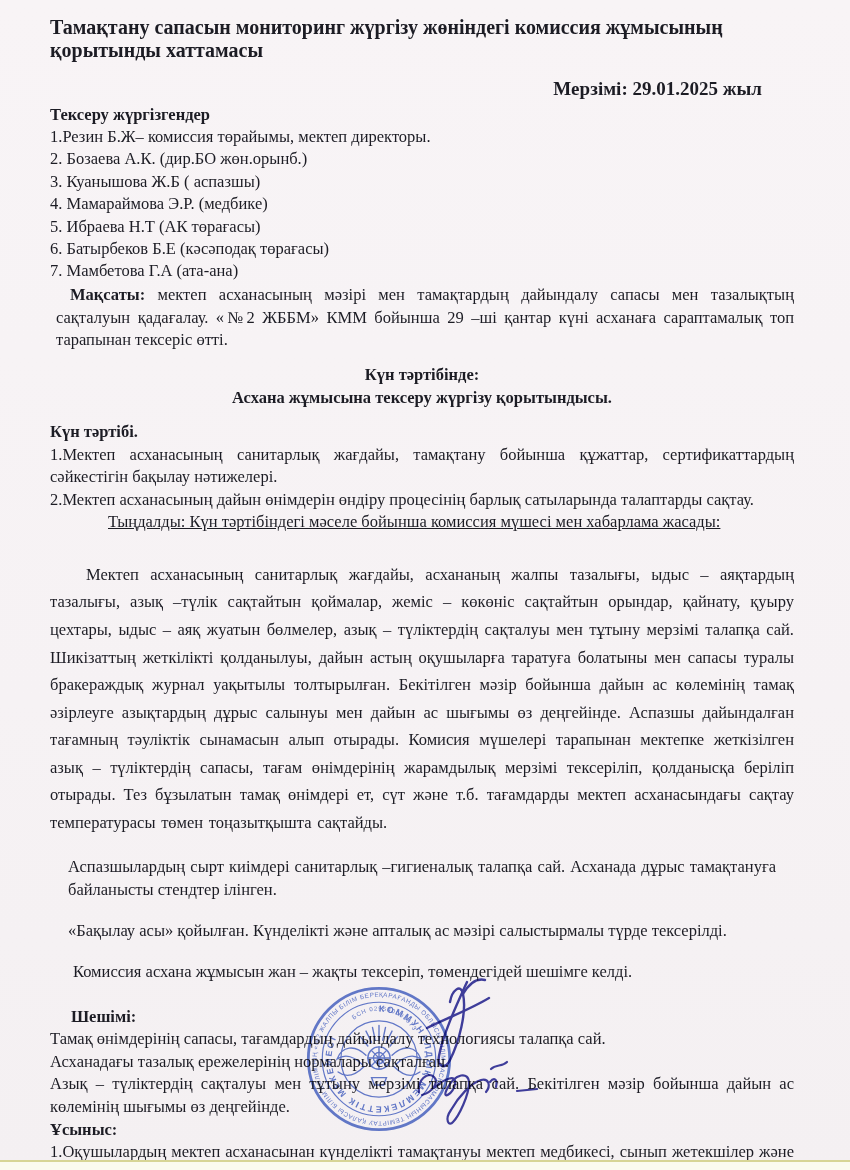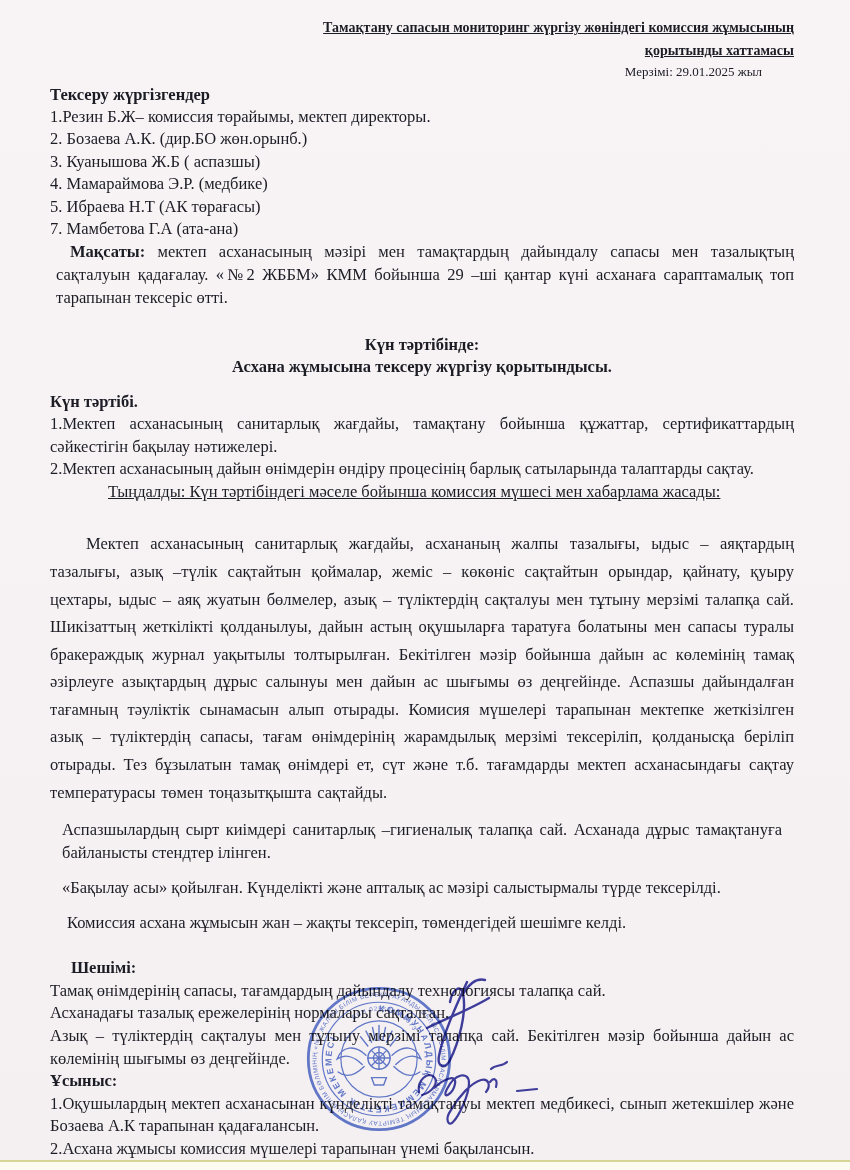--- a/index.html
+++ b/index.html
@@ -8,37 +8,37 @@
     font-family:"Liberation Serif","DejaVu Serif",serif;
     background:#f6f2f4;
   }
   .doc {
     position:relative; width:850px; height:1170px; overflow:hidden;
     background:linear-gradient(180deg,#f8f4f6 0%,#f6f2f4 60%,#f4f0f2 100%);
     color:#1c1c24;
   }
   .content { padding:16px 56px 0 50px; font-size:16.5px; }
 
-  .title { text-align:right; font-weight:bold; font-size:14px; line-height:23px;text-decoration:underline; }
-  .date-line { text-align:right; font-weight:normal; font-size:13px; padding-right:32px; margin-top:2px; }
+  .title { text-align:left; font-weight:bold; font-size:20px; line-height:23px; }
+  .date-line { text-align:right; font-weight:bold; font-size:19px; padding-right:32px; margin-top:16px; }
 
   .bold { font-weight:bold; }
   .insp-head { font-weight:bold; margin-top:4px; line-height:22px; }
   .insp-line { line-height:22.4px; }
 
   .purpose { margin:1px 0 0 0; text-align:justify; line-height:22.8px; padding-left:6px; text-indent:14px; }
 
   .center-head { text-align:center; font-weight:bold; line-height:22.5px; }
-  .mt24 { margin-top:24px; }
+  .mt24 { margin-top:12px; }
   .agenda-label { font-weight:bold; line-height:22.5px;margin-top:12px; }
   .agenda-item { margin:0; text-align:justify; line-height:22.5px; }
   .heard { line-height:22.5px; text-indent:58px;text-decoration:underline; }
 
   .main-para { margin:27px 0 0 0; text-align:justify; line-height:27.6px; text-indent:36px; word-spacing:1.5px; }
-  .para { margin:12px; text-align:justify; line-height:23px; }
+  .para { margin:18px; text-align:justify; line-height:23px; }
   .para-indent { text-indent:5px; }
 
   .sec-head { font-weight:bold; line-height:22.6px; margin-top:23px;margin-left:21px; }
   .sec-head2 { font-weight:bold; line-height:22.6px; }
   .dec-line { line-height:22.6px; text-align:justify; margin:0; }
 
   .stamp-svg {
     position:absolute; left:266px; top:966px; width:226px; height:186px;
     mix-blend-mode:multiply; opacity:.85;
   }
@@ -60,20 +60,21 @@
     <div class="title">Тамақтану сапасын мониторинг жүргізу жөніндегі комиссия жұмысының</div>
     <div class="title">қорытынды хаттамасы</div>
     <div class="date-line">Мерзімі: 29.01.2025 жыл</div>
 
     <div class="insp-head">Тексеру жүргізгендер</div>
     <div class="insp-line">1.Резин Б.Ж– комиссия төрайымы, мектеп директоры.</div>
     <div class="insp-line">2. Бозаева  А.К. (дир.БО жөн.орынб.)</div>
     <div class="insp-line">3. Куанышова Ж.Б ( аспазшы)</div>
     <div class="insp-line">4. Мамараймова Э.Р. (медбике)</div>
     <div class="insp-line">5. Ибраева Н.Т (АК төрағасы)</div>
+    <div class="insp-line">6. Батырбеков Б.Е (кәсәподақ төрағасы)</div>
     <div class="insp-line">7. Мамбетова Г.А (ата-ана)</div>
 
     <p class="purpose"><span class="bold">Мақсаты:</span><span> мектеп асханасының мәзірі мен тамақтардың дайындалу сапасы мен тазалықтың сақталуын қадағалау.  «№2 ЖББМ» КММ бойынша  29 –ші қантар күні асханаға  сараптамалық топ тарапынан  тексеріс өтті.</span></p>
 
     <div class="center-head mt24">Күн тәртібінде:</div>
     <div class="center-head">Асхана жұмысына тексеру жүргізу қорытындысы.</div>
 
     <div class="agenda-label">Күн тәртібі.</div>
     <p class="agenda-item">1.Мектеп асханасының санитарлық жағдайы, тамақтану бойынша құжаттар, сертификаттардың сәйкестігін бақылау нәтижелері.</p>
     <p class="agenda-item">2.Мектеп асханасының дайын өнімдерін өндіру процесінің барлық сатыларында талаптарды сақтау.</p>

